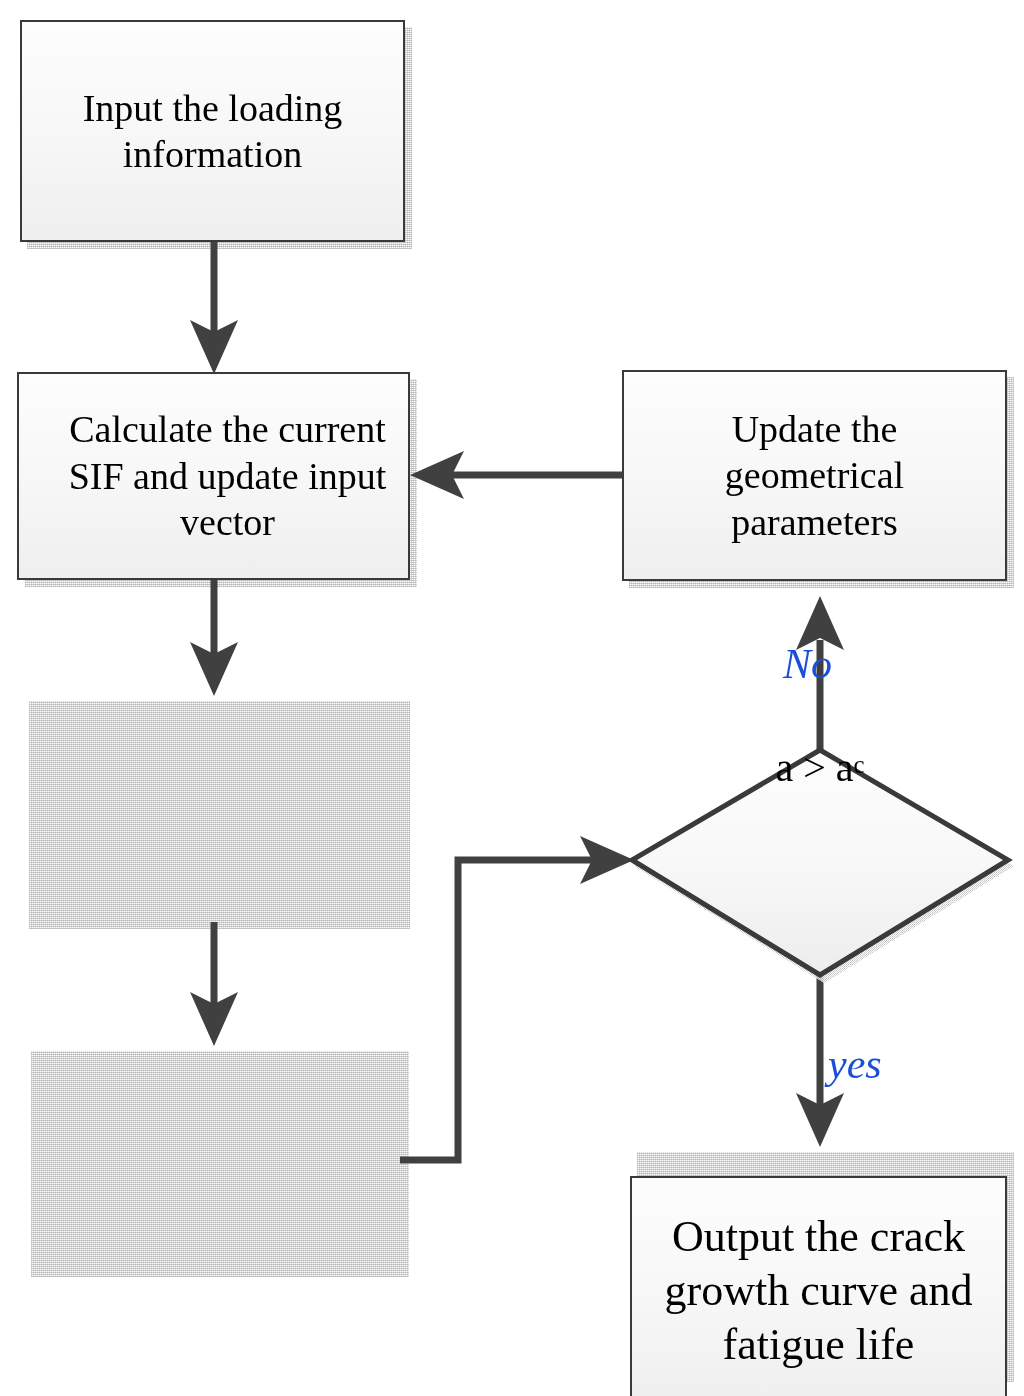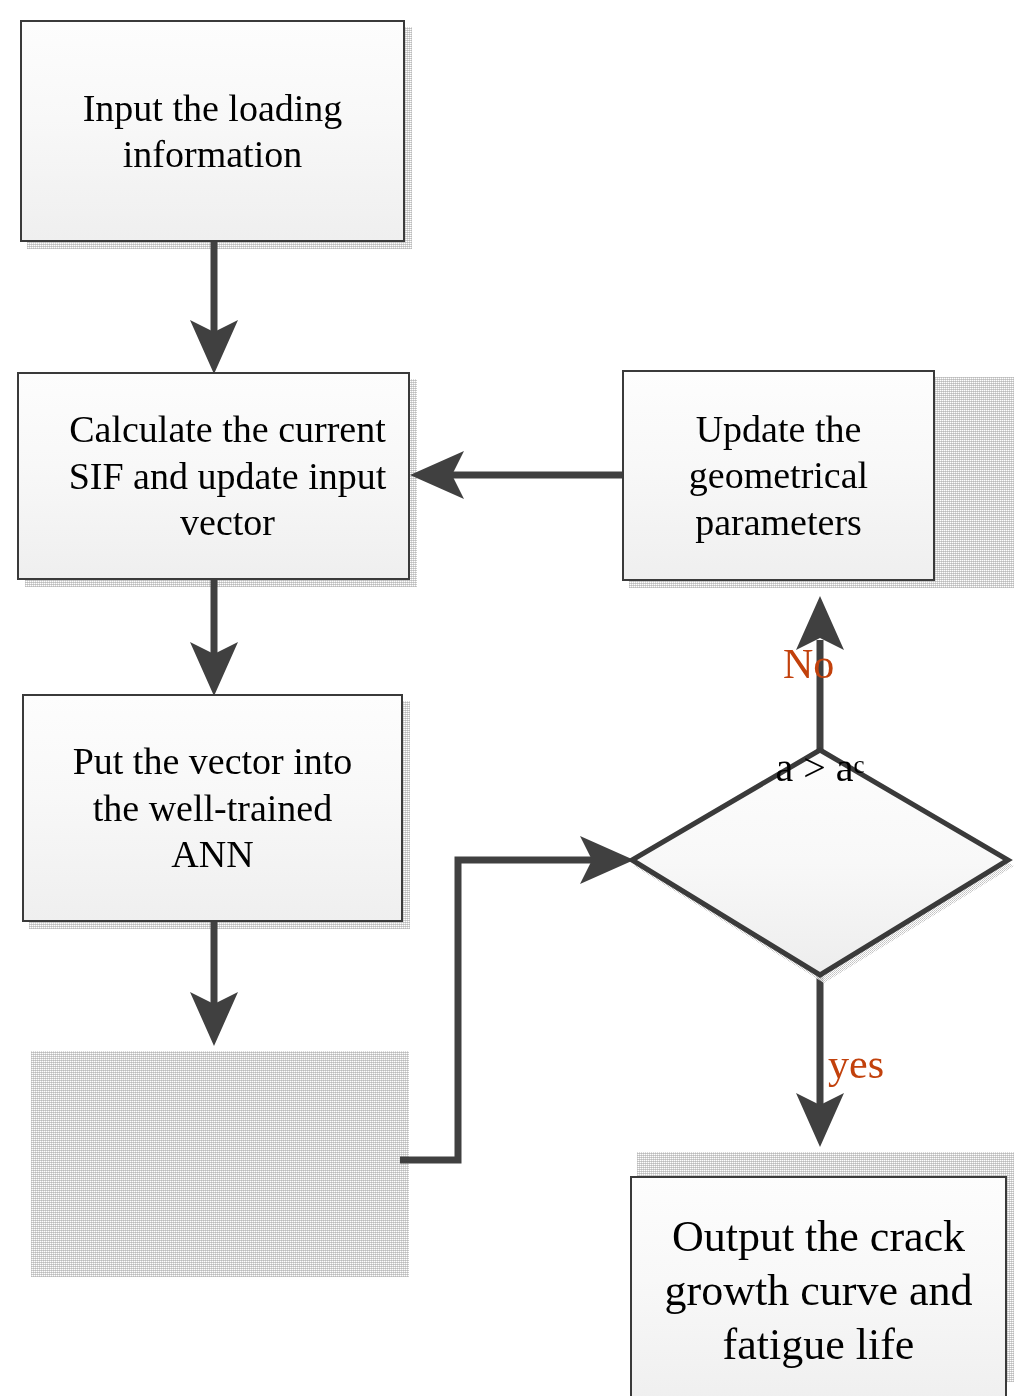--- a/index.html
+++ b/index.html
@@ -99,24 +99,25 @@
     stroke: #404040;
     stroke-width: 7;
     stroke-linecap: butt;
     stroke-linejoin: miter;
   }
   .conn-head { fill: #404040; stroke: none; }
 
   
   .edge-label {
     position: absolute;
-    color: #c2410c;
+    color: #1d4ed8;
     z-index: 5;
     white-space: nowrap;
     line-height: 1;
+    font-style: italic;
   }
 </style>
 </head>
 <body>
 
 <div id="flow-canvas">
 
   <div class="box-shadow-layer" style="left:27px; top:27px; width:385px; height:222px;"></div>
   <div class="box-shadow-layer" style="left:25px; top:379px; width:392px; height:208px;"></div>
   <div class="box-shadow-layer" style="left:629px; top:377px; width:385px; height:211px;"></div>
@@ -166,31 +167,26 @@
     <span class="node-label">Input the loading
 information</span>
   </div>
 
   <div class="node-box" style="left:17px; top:372px; width:393px; height:208px; font-size:38px;padding-left:28px;">
     <span class="node-label">Calculate the current
 SIF and update input
 vector</span>
   </div>
 
-  <div class="node-box" style="left:622px; top:370px; width:313px; height:211px; font-size:38px;">
+  <div class="node-box" style="left:622px; top:370px; width:385px; height:211px; font-size:38px;">
     <span class="node-label">Update the
 geometrical
 parameters</span>
   </div>
 
-  <div class="node-box" style="left:22px; top:694px; width:381px; height:228px; font-size:38px;">
-    <span class="node-label">Put the vector into
-the well-trained
-ANN</span>
-  </div>
 
 
   <div class="node-box" style="left:630px; top:1176px; width:377px; height:230px; font-size:44px;">
     <span class="node-label">Output the crack
 growth curve and
 fatigue life</span>
   </div>
 
   <div class="diamond-wrap" style="left:628px; top:744px; width:384px; height:238px;">
     <svg width="384" height="238" viewBox="0 0 384 238">

